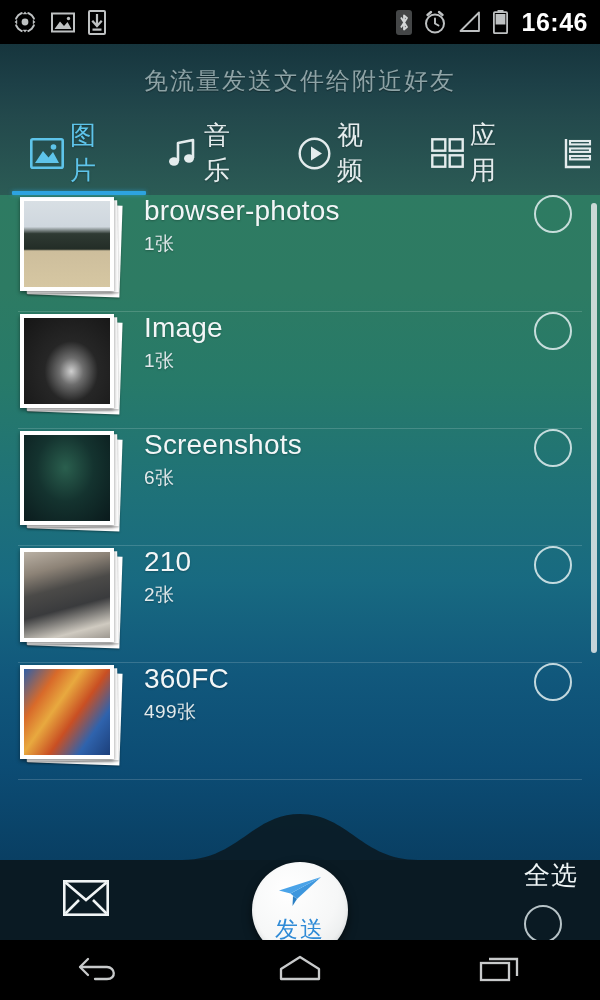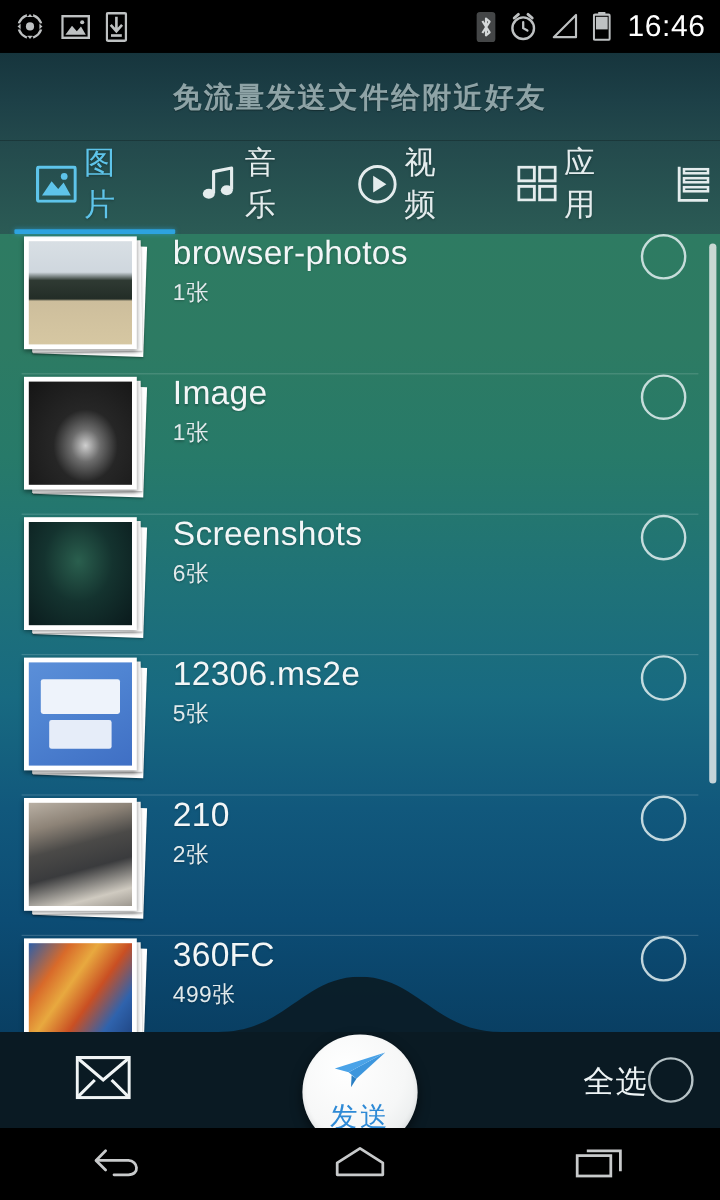--- a/index.html
+++ b/index.html
@@ -13,35 +13,34 @@
 
   
   .statusbar{
     position:absolute; left:0; top:0; width:600px; height:44px;
     background:#000; display:flex; align-items:center; z-index:60;
   }
   .sb-left{ display:flex; align-items:center; gap:13px; padding-left:12px; }
   .sb-right{ margin-left:auto; display:flex; align-items:center; gap:11px; padding-right:12px; }
   .sb-icon{ display:block; opacity:.92; }
   .sb-clock{
-    color:#fff; font-size:25px; letter-spacing:.5px; font-weight:400;
+    color:#fff; font-size:25px; letter-spacing:.5px; font-weight:700;
     font-family:"Liberation Sans",sans-serif; line-height:1; padding-left:3px;
   }
 
   
   .header{
     position:absolute; left:0; top:44px; width:600px; height:73px;
     background:linear-gradient(180deg,#16353d 0%,#1d4047 55%,#23494c 100%);
     display:flex; align-items:center; justify-content:center; z-index:40;
   }
   .header-title{
     color:#8ea3a6; font-size:24px; letter-spacing:2px;
     font-family:"DejaVu Sans","Liberation Sans",sans-serif;
     text-shadow:0 1px 1px rgba(0,0,0,.35);
-    font-weight:bold;
   }
 
   
   .tabbar{
     position:absolute; left:0; top:117px; width:600px; height:78px;
     background:linear-gradient(180deg,#23494c 0%,#2b5b55 100%);
     display:flex; align-items:flex-start; z-index:40;
   }
   .tab{
     display:flex; align-items:center; gap:6px;
@@ -119,21 +118,21 @@
   .bottombar{
     position:absolute; left:0; bottom:60px; width:600px; height:80px; z-index:45;
   }
   .bb-shape{ position:absolute; left:0; top:-46px; width:600px; height:126px; display:block; }
   .bb-inner{
     position:absolute; left:0; top:0; width:600px; height:80px;
     display:flex; align-items:center;
   }
   .mail-btn{ margin-left:63px; cursor:pointer; display:block; }
   .selectall{
-    margin-left:auto; margin-right:22px; display:flex; align-items:flex-end; cursor:pointer;
+    margin-left:auto; margin-right:22px; display:flex; align-items:flex-start; gap:12px; cursor:pointer;flex-direction:column;
   }
   .selectall-label{
     color:#eef4f5; font-size:26px; letter-spacing:1px;
     font-family:"DejaVu Sans","Liberation Sans",sans-serif;
   }
   .selectall-check{
     width:38px; height:38px; border-radius:50%;
     border:2px solid rgba(226,238,240,.8);
   }
   .send-btn{
@@ -316,37 +315,20 @@
           </div>
         </div>
       </div>
       <div class="row-text">
         <div class="row-title">Screenshots</div>
         <div class="row-sub">6张</div>
       </div>
       <div class="row-check"></div>
     </div>
 
-    <div class="row">
-      <div class="thumb-wrap">
-        <div class="thumb-stack s1"></div>
-        <div class="thumb-stack s2"></div>
-        <div class="thumb-main">
-          <div class="thumb-img" style="background:linear-gradient(150deg,#5b8fd8 0%,#4f84d2 40%,#3f6fc4 100%);position:relative;overflow:hidden;">
-            <div style="position:absolute;left:12%;top:16%;width:76%;height:34%;background:#eef3fb;border-radius:2px;"></div>
-            <div style="position:absolute;left:20%;top:56%;width:60%;height:28%;background:#e6edf9;border-radius:2px;"></div>
-          </div>
-        </div>
-      </div>
-      <div class="row-text">
-        <div class="row-title">12306.ms2e</div>
-        <div class="row-sub">5张</div>
-      </div>
-      <div class="row-check"></div>
-    </div>
 
     <div class="row">
       <div class="thumb-wrap">
         <div class="thumb-stack s1"></div>
         <div class="thumb-stack s2"></div>
         <div class="thumb-main">
           <div class="thumb-img" style="background:linear-gradient(165deg,#b9b0a4 0%,#8d8377 22%,#4b4a48 42%,#3a3b3d 62%,#cfcac0 86%,#9d9890 100%);">
           </div>
         </div>
       </div>

